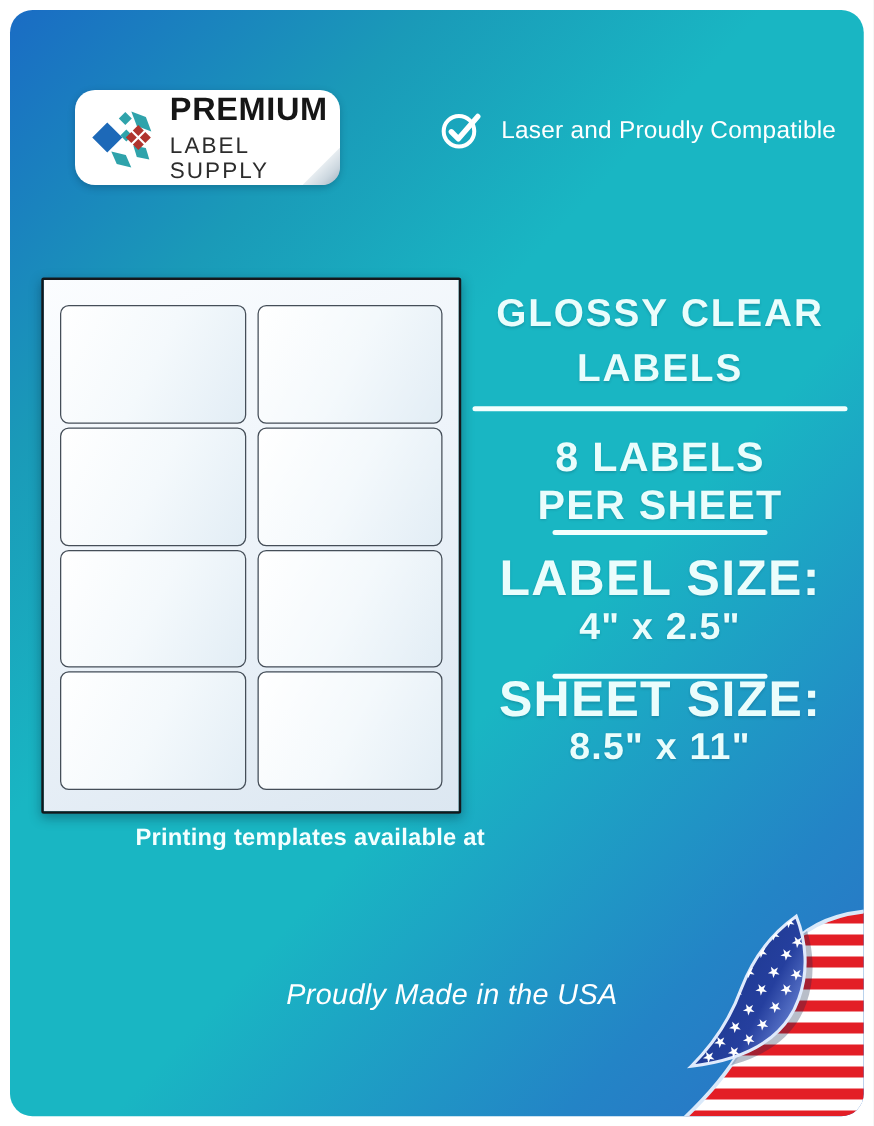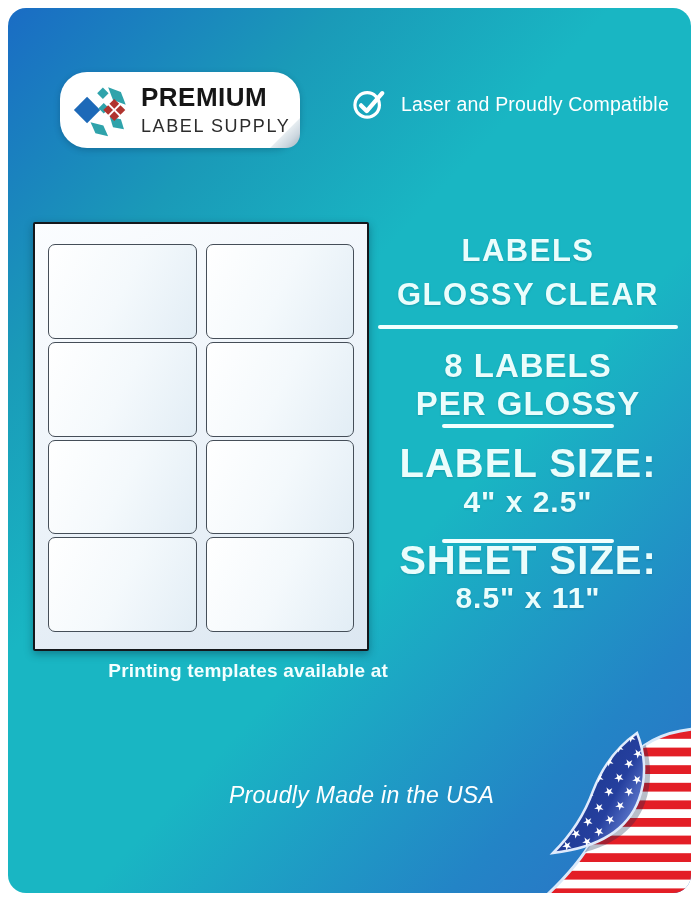--- a/index.html
+++ b/index.html
@@ -3,22 +3,22 @@
 <meta charset="utf-8">
 <style>
   html,body{margin:0;padding:0;background:#e9e9e9;}
   .page{position:relative;width:699px;height:901px;background:#ffffff;margin:0 auto;
         font-family:"Liberation Sans",sans-serif;overflow:hidden;}
   .canvas{position:absolute;left:8px;top:8px;right:8px;bottom:8px;border-radius:18px;overflow:hidden;
         background:linear-gradient(133deg,var(--c-background-blue-top,#1a6cc4) 0%,#1a9ab8 22%,
                    var(--c-background-teal,#19b6c3) 40%,var(--c-background-teal,#19b6c3) 60%,
                    #2384c6 84%,var(--c-background-blue-bottom,#2d6fc6) 100%);}
   
-  .badge{position:absolute;left:52px;top:64px;width:240px;height:76px;background:#ffffff;
-         border-radius:27px;display:flex;align-items:center;gap:10px;padding-left:13px;box-sizing:border-box;
+  .badge{position:absolute;left:52px;top:64px;width:212px;height:76px;background:#ffffff;
+         border-radius:16px;display:flex;align-items:center;gap:10px;padding-left:13px;box-sizing:border-box;
          box-shadow:0 2px 6px rgba(0,30,60,.25);}
   .badge-fold{position:absolute;right:0;bottom:0;width:30px;height:30px;
          background:linear-gradient(315deg,#9fb0bd 0%,#cdd8e0 28%,#f2f6f8 60%,#ffffff 80%);
          clip-path:polygon(100% 0,100% 100%,0 100%);border-bottom-right-radius:14px;}
   .brand-line1{font-size:26px;font-weight:bold;color:#161616;letter-spacing:.5px;line-height:26px;}
   .brand-line2{font-size:18px;font-weight:400;color:#2c2c2c;letter-spacing:1.6px;line-height:20px;margin-top:6px;}
   
   .compat{position:absolute;left:344px;top:80px;display:flex;align-items:center;gap:13px;color:#ffffff;}
   .compat-text{font-size:19.5px;letter-spacing:.2px;}
   .compat-text .b,.made-in .b{font-weight:normal;}
@@ -97,27 +97,27 @@
         <div class="label-cell"></div>
         <div class="label-cell"></div>
       </div>
 
     <div class="templates-note">
       <div>Printing templates available at</div>
     </div>
 
     <div class="specs">
       <div class="headline">
+        <div>GLOSSY CLEAR</div>
         <div>LABELS</div>
-        <div>GLOSSY CLEAR</div>
       </div>
       <div class="divider full"></div>
       <div class="count">
         <div>8 LABELS</div>
-        <div>PER GLOSSY</div>
+        <div>PER SHEET</div>
       </div>
       <div class="divider short"></div>
       <div class="spec-title">LABEL SIZE:</div>
       <div class="spec-value">4" x 2.5"</div>
       <div class="divider short d3"></div>
       <div class="spec-title sheet-size">SHEET SIZE:</div>
       <div class="spec-value sheet-size">8.5" x 11"</div>
     </div>
 
     <div class="made-in"><span>Proudly Made in the </span><span class="b">USA</span></div>

